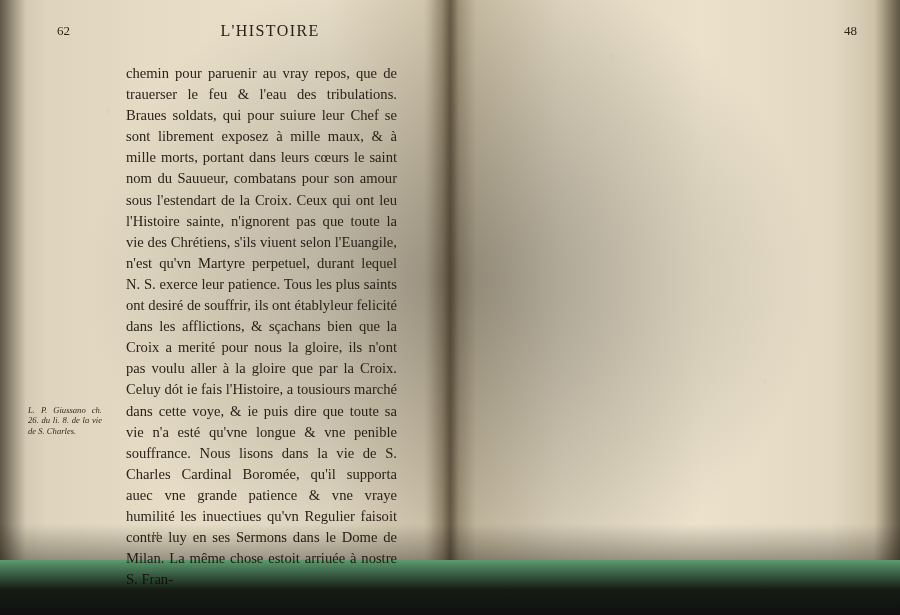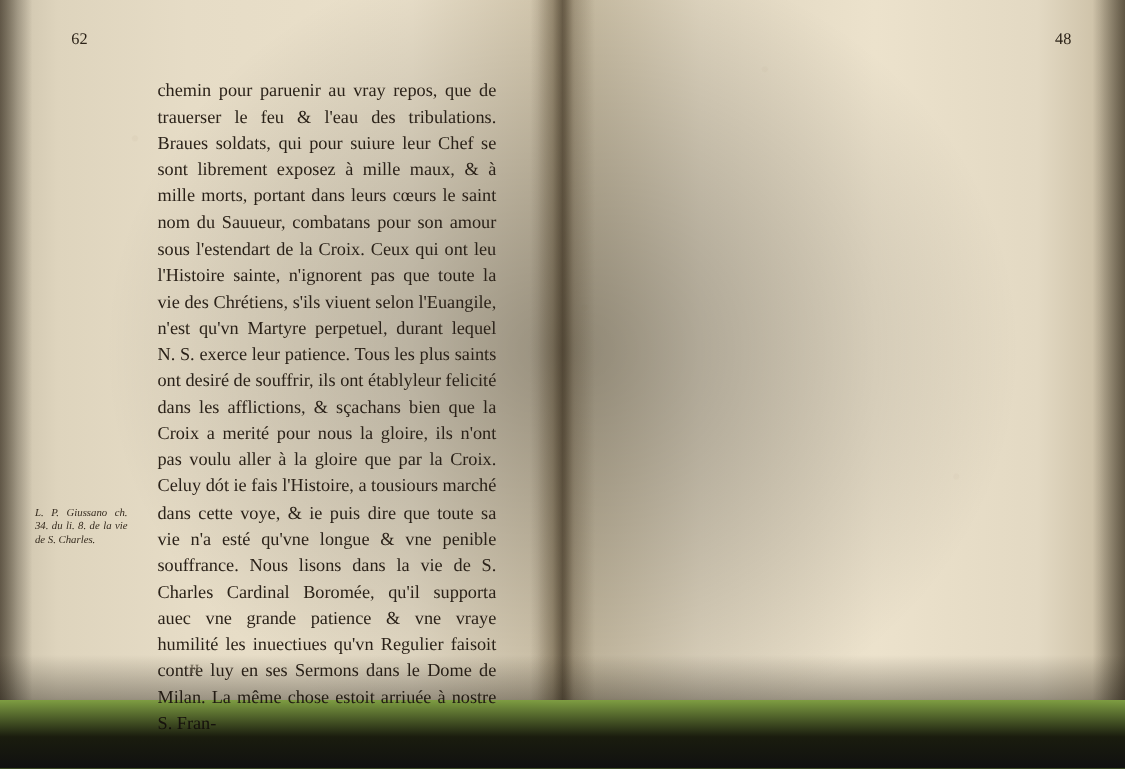--- a/index.html
+++ b/index.html
@@ -11,21 +11,21 @@
     width: 900px;
     height: 615px;
     overflow: hidden;
     font-family: "Liberation Serif", serif;
   }
 
   #book {
     position: relative;
     width: 900px;
     height: 615px;
-    background: #bef264;
+    background: #86efac;
   }
 
   
   .paper {
     position: absolute;
     top: 0;
     left: 0;
     width: 900px;
     height: 560px;
     background:
@@ -174,24 +174,27 @@
 </style>
 </head>
 <body>
 
 <div id="book">
   <div class="paper"></div>
   <div class="speckle"></div>
 
   <div class="page page-left">
     <div class="folio">62</div>
+    <div class="hdr">
+      <span class="hdr-title">L'HISTOIRE</span>
+    </div>
     <div class="body">
       <p>chemin pour paruenir au vray repos, que de trauerser le feu &amp; l'eau des tribulations. Braues soldats, qui pour suiure leur Chef se sont librement exposez à mille maux, &amp; à mille morts, portant dans leurs cœurs le saint nom du Sauueur, combatans pour son amour sous l'estendart de la Croix. Ceux qui ont leu l'Histoire sainte, n'ignorent pas que toute la vie des Chrétiens, s'ils viuent selon l'Euangile, n'est qu'vn Martyre perpetuel, durant lequel N. S. exerce leur patience. Tous les plus saints ont desiré de souffrir, ils ont établyleur felicité dans les afflictions, &amp; sçachans bien que la Croix a merité pour nous la gloire, ils n'ont pas voulu aller à la gloire que par la Croix. Celuy dót ie fais l'Histoire, a tousiours marché dans cette voye, &amp; ie puis dire que toute sa vie n'a esté qu'vne longue &amp; vne penible souffrance. Nous lisons dans la vie de S. Charles Cardinal Boromée, qu'il supporta auec vne grande patience &amp; vne vraye humilité les inuectiues qu'vn Regulier faisoit contre luy en ses Sermons dans le Dome de Milan. La même chose estoit arriuée à nostre S. Fran-</p>
     </div>
-    <div class="marginal marg-left">L. P. Giussano ch. 34. du li. 8. de la vie de S. Charles.</div>
+    <div class="marginal marg-left">L. P. Giussano ch. 26. du li. 8. de la vie de S. Charles.</div>
     <div class="catchword cw-left">H</div>
   </div>
 
   <div class="page page-right">
     <div class="folio">48</div>
 
   </div>
 
   <div class="gutter"></div>
   <div class="edge-left"></div>

